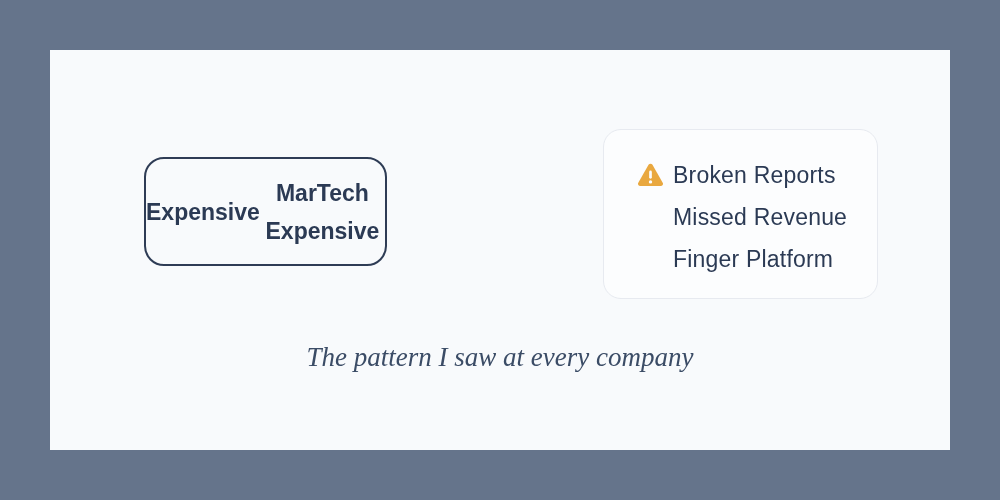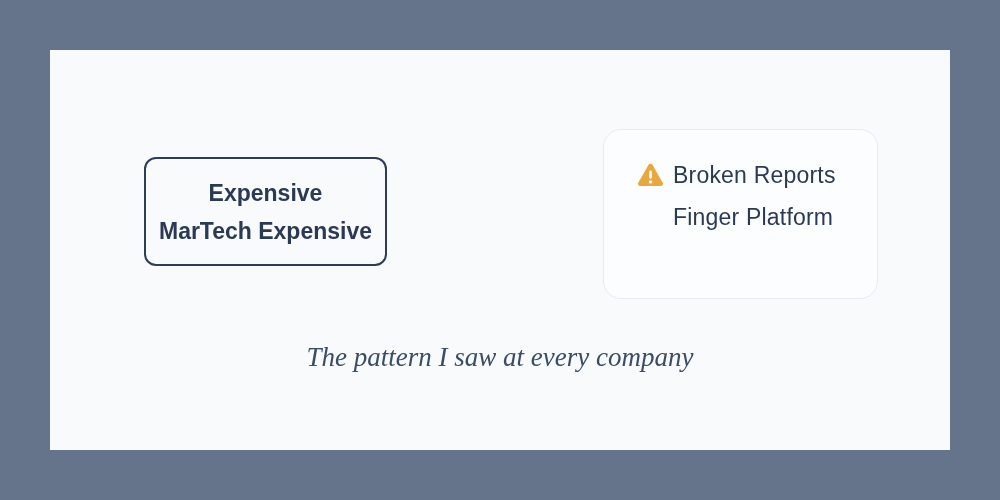--- a/index.html
+++ b/index.html
@@ -26,23 +26,22 @@
     position: absolute;
     left: 50px; top: 50px;
     width: 900px; height: 400px;
     background: var(--card-bg);
   }
   .source-node {
     position: absolute;
     left: 94px; top: 107px;
     width: 243px; height: 109px;
     border: 2px solid var(--node-border);
-    border-radius: 12px;
+    border-radius: 20px;
     display: flex;
-    flex-direction: column;
     align-items: center;
     justify-content: center;
     text-align: center;
   }
   .source-node .line {
     font-size: 23px;
     font-weight: 700;
     line-height: 38px;
     color: var(--text-dark);
   }
@@ -117,19 +116,23 @@
         <svg width="27" height="25" viewBox="0 0 24 22">
           <path d="M10.25 1.55 L1.15 17.35 a2.05 2.05 0 0 0 1.78 3.05 h18.14 a2.05 2.05 0 0 0 1.78 -3.05 L13.75 1.55 a2.05 2.05 0 0 0 -3.5 0 Z" fill="#e9a83f"></path>
           <rect x="10.8" y="6.6" width="2.4" height="7.2" rx="1.2" fill="#fcfdfe"></rect>
           <circle cx="12" cy="16.7" r="1.5" fill="#fcfdfe"></circle>
         </svg>
       </span>
       <span class="item-text">Broken Reports</span>
     </div>
     <div class="result-row">
       <span class="icon-slot"></span>
+      <span class="item-text">Missed Revenue</span>
+    </div>
+    <div class="result-row">
+      <span class="icon-slot"></span>
       <span class="item-text">Finger Platform</span>
     </div>
   </div>
 
   <div class="caption">The pattern I saw at every company</div>
 
 </div>
 
 </body></html>

